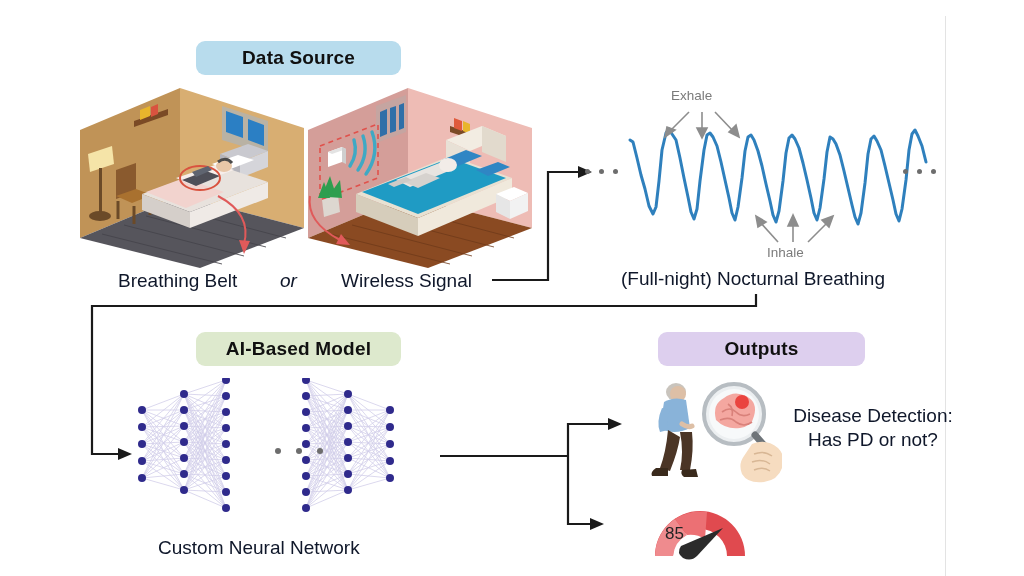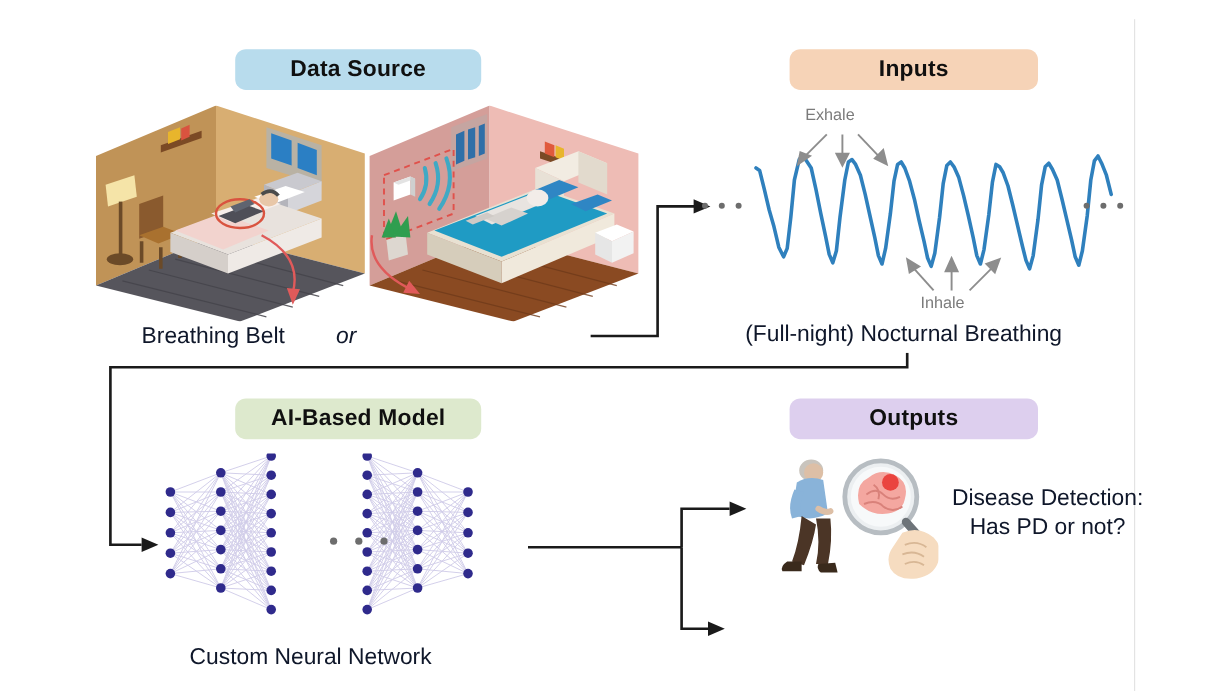--- a/index.html
+++ b/index.html
@@ -49,23 +49,20 @@
 <body>
 
 <div class="stage">
 
   <div class="edge-line" style="left:945px;"></div>
 
   <div class="chip" style="left:196px;top:25px;width:205px;height:34px;background:#b8dced;">
     <span>Data Source</span>
   </div>
 
-  <div class="chip" style="left:658px;top:25px;width:207px;height:34px;background:#f6d3b7;">
-    <span>Inputs</span>
-  </div>
 
   <div class="chip" style="left:658px;top:316px;width:207px;height:34px;background:#ddcfee;">
     <span>Outputs</span>
   </div>
 
   <div class="chip" style="left:196px;top:316px;width:205px;height:34px;background:#dde9cd;">
     <span>AI-Based Model</span>
   </div>
 
   <div class="room" style="left:72px;top:72px;width:240px;height:180px;">
@@ -214,20 +211,21 @@
     </svg>
   </div>
 
   <svg class="abs" style="left:300px;top:176px;width:62px;height:72px;">
     <path d="M10 4 Q6 30 40 48" stroke="#e05a5a" stroke-width="2" fill="none"></path>
     <polygon points="50,53 36,52 41,42" fill="#e05a5a"></polygon>
   </svg>
 
   <div class="cap" style="left:118px;top:254px;">Breathing Belt</div>
   <div class="cap" style="left:280px;top:254px;font-style:italic;">or</div>
+  <div class="cap" style="left:341px;top:254px;">Wireless Signal</div>
 
   <svg class="abs" style="left:492px;top:144px;width:110px;height:128px;">
     <path d="M0 120 L56 120 L56 12 L88 12" stroke="#1a1a1a" stroke-width="2.2" fill="none"></path>
     <polygon points="100,12 86,6 86,18" fill="#1a1a1a"></polygon>
   </svg>
 
   <div class="dotrow" style="left:585px;top:153px;gap:9px;">
     <i style="width:5px;height:5px;"></i>
       <i style="width:5px;height:5px;"></i>
       <i style="width:5px;height:5px;"></i>
@@ -574,15 +572,24 @@
         <path d="M120 92 q9 -4 16 1"></path>
       </g>
     </g>
   </svg>
 
   <div class="cap multi" style="left:788px;top:388px;width:170px;text-align:center;">
     <div>Disease Detection:</div>
     <div>Has PD or not?</div>
   </div>
 
+  <div class="gauge" style="left:645px;top:478px;width:110px;height:70px;">
+    <svg width="110" height="70" viewBox="0 0 110 70">
+      <path d="M10 62 A45 45 0 0 1 100 62 L82 62 A27 27 0 0 0 28 62 Z" fill="#e04a4f"></path>
+      <path d="M10 62 A45 45 0 0 1 30 25 L42 41 A27 27 0 0 0 28 62 Z" fill="#ef8b8e"></path>
+      <path d="M30 25 A45 45 0 0 1 62 18 L60 45 A27 27 0 0 0 42 41 Z" fill="#ec7074"></path>
+      <path d="M78 34 L52 62 q-6 6 -14 2 q-7 -5 -2 -12 z" fill="#2b2b2b"></path>
+    </svg>
+    <div class="val">85</div>
+  </div>
 
 
 </div>
 
 </body></html>

